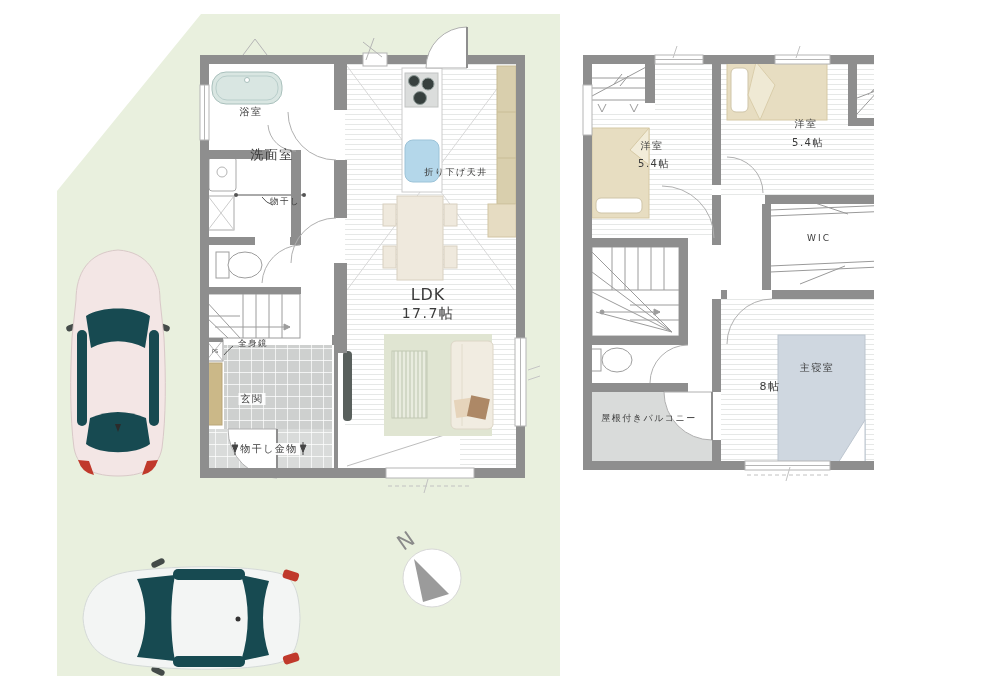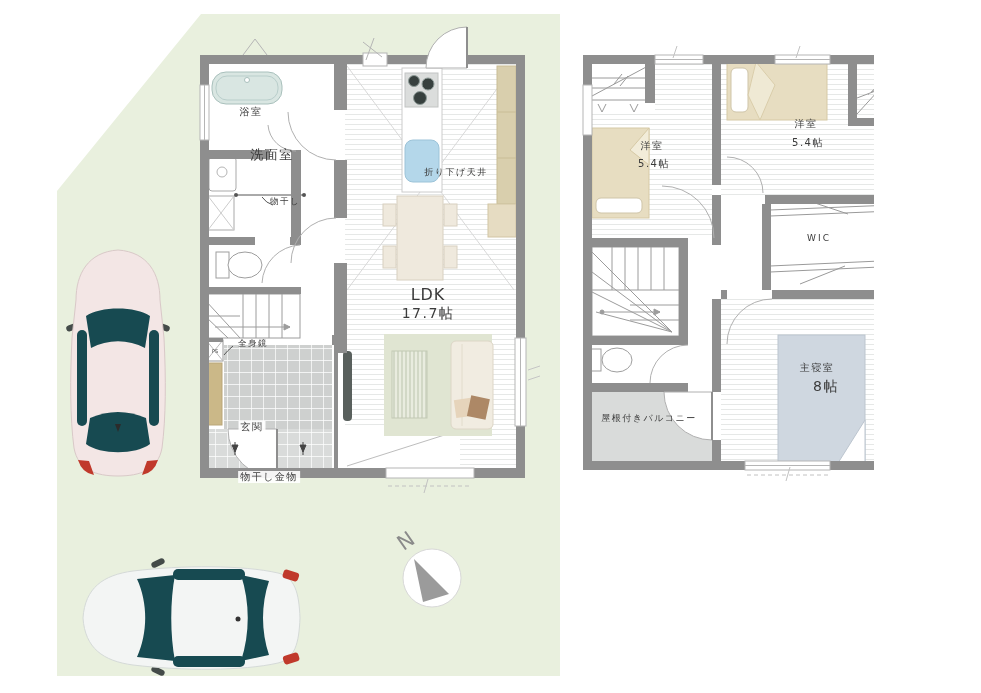--- a/index.html
+++ b/index.html
@@ -3,21 +3,21 @@
 <meta charset="utf-8">
 <style>
   html,body{margin:0;padding:0;background:#ffffff;}
   .canvas{position:relative;width:874px;height:693px;background:#ffffff;overflow:hidden;
           font-family:"DejaVu Sans","Liberation Sans",sans-serif;}
   .site{position:absolute;inset:0;background:#e9f0de;
         clip-path:polygon(201px 14px,560px 14px,560px 676px,57px 676px,57px 191px);}
   svg.plan{position:absolute;left:0;top:0;}
   .lbl{position:absolute;transform:translate(-50%,-50%);color:#3b3b3b;
        letter-spacing:1.5px;white-space:nowrap;line-height:1;}
-  .lbl.bg{background:rgba(255,255,255,.9);padding:1px 2px;margin-top:28px;}
+  .lbl.bg{background:rgba(255,255,255,.9);padding:1px 2px;}
   .north-n{position:absolute;transform:translate(-50%,-50%) rotate(-35deg);
        color:#8a8a8a;font-size:21px;letter-spacing:0;}
 </style>
 </head>
 <body>
 
 <div class="canvas">
   <div class="site"></div>
 
   <svg class="plan" width="981" height="693" viewBox="0 0 981 693">
@@ -367,17 +367,17 @@
   <div class="lbl" style="left:215px;top:351px;font-size:5px;letter-spacing:0">PS</div>
   <div class="lbl bg" style="left:252px;top:399px;font-size:10px">玄関</div>
   <div class="lbl bg" style="left:269px;top:449px;font-size:10px">物干し金物</div>
 
   <div class="lbl" style="left:652px;top:146px;font-size:10px">洋室</div>
   <div class="lbl" style="left:654px;top:164px;font-size:10px">5.4帖</div>
   <div class="lbl" style="left:806px;top:124px;font-size:10px">洋室</div>
   <div class="lbl" style="left:808px;top:143px;font-size:10px">5.4帖</div>
   <div class="lbl" style="left:819px;top:238px;font-size:9px;letter-spacing:2px">WIC</div>
   <div class="lbl" style="left:817px;top:368px;font-size:10px">主寝室</div>
-  <div class="lbl" style="left:826px;top:386px;font-size:14px">8帖</div>
+  <div class="lbl" style="left:770px;top:386px;font-size:11px">8帖</div>
   <div class="lbl" style="left:649px;top:418px;font-size:9px">屋根付きバルコニー</div>
 
   <div class="north-n" style="left:406px;top:541px">N</div>
 </div>
 
 </body></html>

